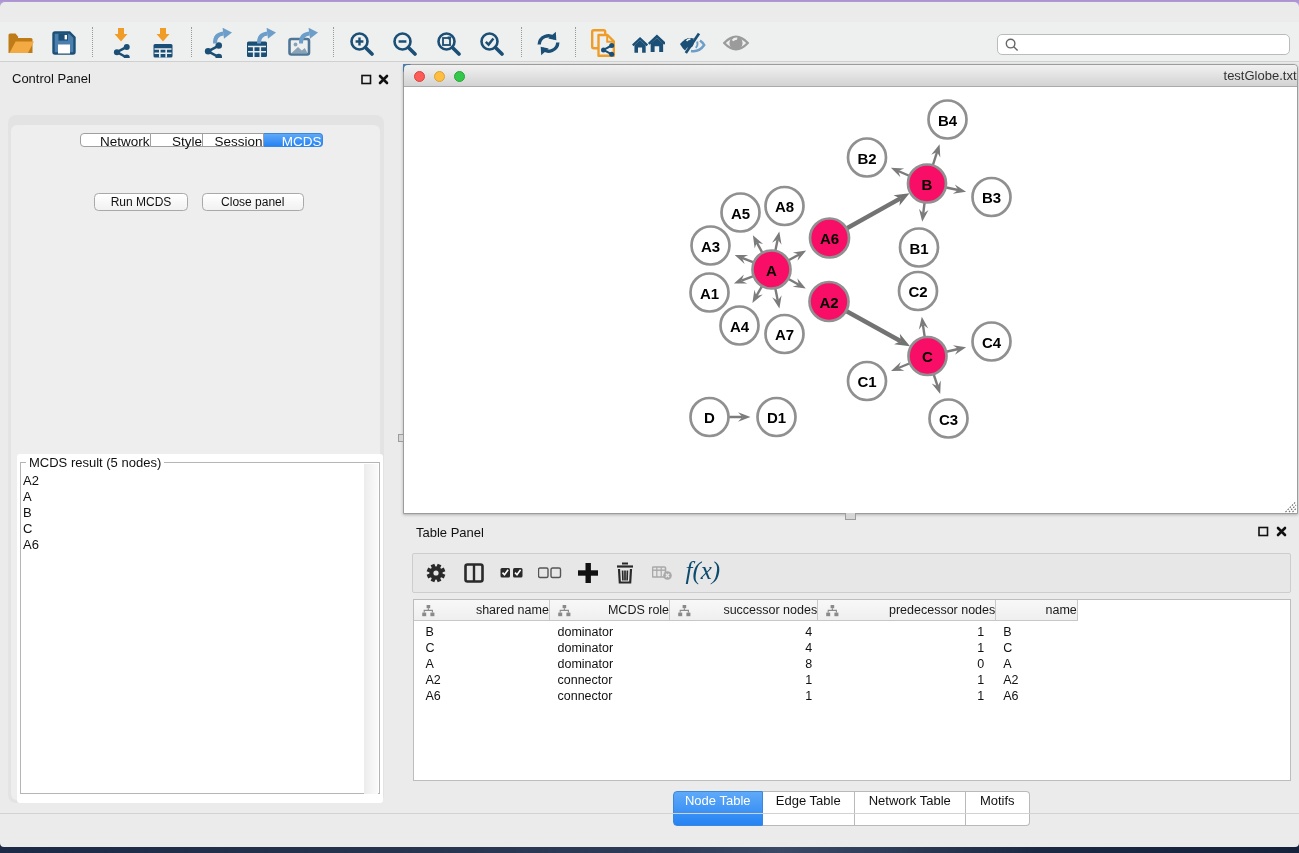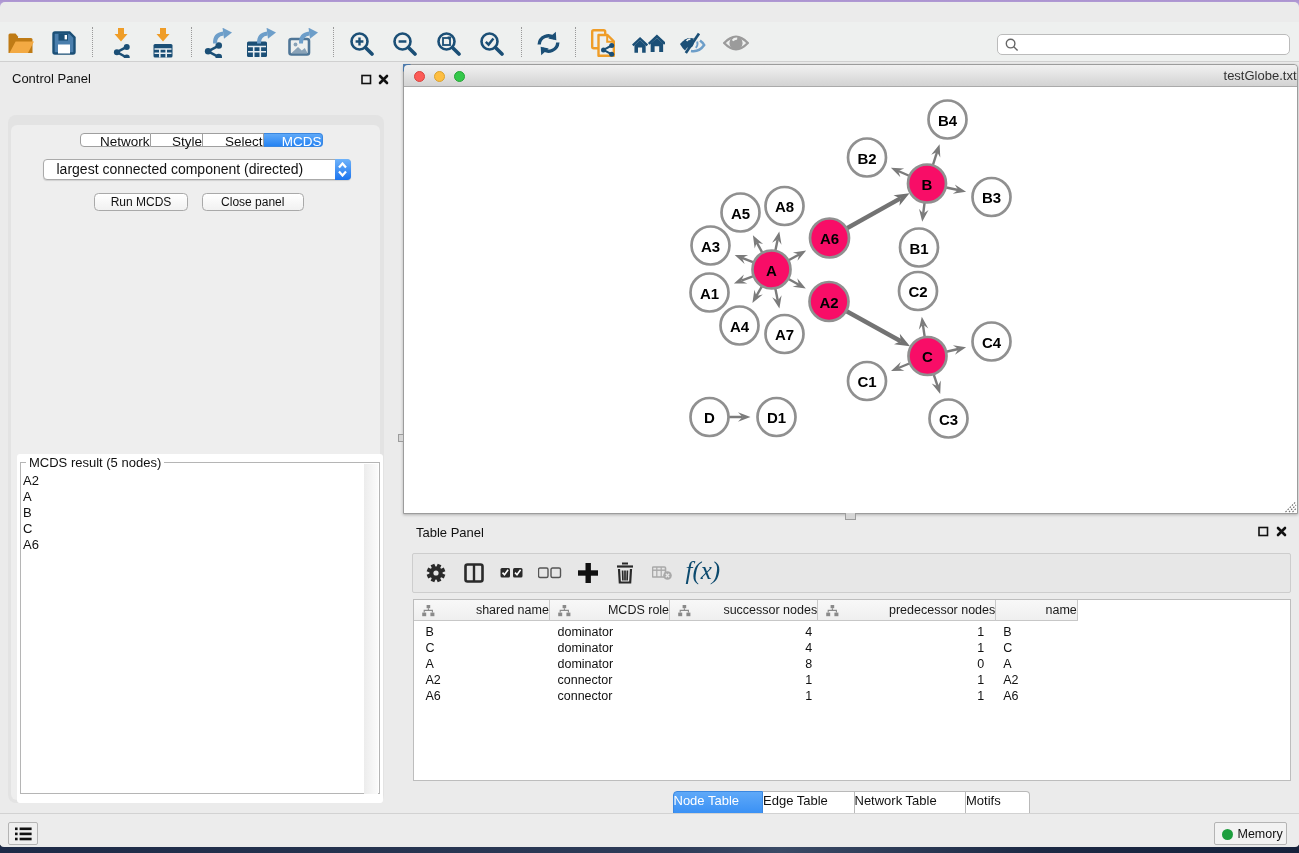--- a/index.html
+++ b/index.html
@@ -40,21 +40,21 @@
 #notch-left { left:398px; top:433.5px; width:5px; height:8.5px; background:#d6d6d6; border:1px solid #9c9c9c; border-right:none; }
 #notch-bottom { left:844.5px; top:513px; width:11px; height:6.5px; background:#d6d6d6; border:1px solid #9c9c9c; border-top:none; }
 
 #tp-title { left:416px; top:525px; font-size:13px; color:#111; }
 #tp-toolbar { left:411.5px; top:553px; width:879px; height:39.5px; background:#e7e7e7; border:1px solid #cdcdcd; border-radius:2px; }
 #tbl { left:412.5px; top:598.5px; width:878px; height:182px; background:#fff; border:1px solid #bdbdbd; }
 #tbl-head { position:absolute; left:0; top:0; width:664px; height:21.5px; background:linear-gradient(#f8f8f8,#efefef); border-bottom:1px solid #c7c7c7; }
 .hcell { position:absolute; top:0; height:21.5px; border-right:1px solid #c9c9c9; font-size:12.5px; color:#1a1a1a; }
 .hlabel { position:absolute; width:100%; text-align:right; line-height:21px; }
 .trow { position:absolute; font-size:12.5px; color:#111; line-height:16px; height:16px; }
-.seg { position:absolute; top:791px; height:35px; background:#fff; border:1px solid #b9b9b9; font-size:13px; color:#111; text-align:left; line-height:17.5px; }
+.seg { position:absolute; top:791px; height:35px; background:#fff; border:1px solid #b9b9b9; font-size:13px; color:#111; text-align:center; line-height:17.5px; }
 #statusline { left:0; top:812.5px; width:1299px; height:1px; background:#d2d2d2; }
 #statusbar { left:0; top:813.5px; width:1299px; height:31.5px; background:#ececec; }
 #listbtn { position:absolute; left:8px; top:8.5px; width:30px; height:23px; background:#efefef; border:1px solid #b4b4b4; border-radius:2px; }
 #membtn { position:absolute; left:1213.5px; top:8.5px; width:73px; height:23px; background:#f2f2f2; border:1px solid #b4b4b4; border-radius:2px; font-size:12.5px; color:#111; }
 </style>
 </head>
 <body>
 <div class="abs" id="wall-top"></div>
 <div class="abs" id="wall-bottom"></div>
 <div class="abs" id="appwin">
@@ -196,28 +196,22 @@
   <svg class="winbtns" style="left:360.5px;top:73.5px" width="11" height="11" viewBox="0 0 11 11">
         <rect x="1" y="1.5" width="8.5" height="8" fill="none" stroke="#111" stroke-width="1.6"></rect>
       </svg>
       <svg class="winbtns" style="left:377.5px;top:73.5px" width="11" height="11" viewBox="0 0 11 11">
         <path d="M2 2 L9 9 M9 2 L2 9" stroke="#111" stroke-width="2.6" stroke-linecap="round"></path>
       </svg>
   <div class="abs" id="cp-outer"></div>
   <div class="abs" id="cp-inner"></div>
   <div class="tab" style="left:79.5px;width:71px;border-radius:4px 0 0 4px;">Network</div>
   <div class="tab" style="left:150.5px;width:52.5px;border-left:none;">Style</div>
-  <div class="tab" style="left:203px;width:60.5px;border-left:none;">Select</div>
+  <div class="tab" style="left:203px;width:60.5px;border-left:none;">Session</div>
   <div class="tab" style="left:263.5px;width:59px;border-left:none;background:linear-gradient(#5fa9f8,#2583f3);color:#fff;border-color:#3a87e0;border-radius:0 4px 4px 0;">MCDS</div>
-  <div class="abs" id="dropdown">largest connected component (directed)<div id="dd-step">
-          <svg style="position:absolute;left:2.8px;top:3px" width="11" height="15" viewBox="0 0 11 15">
-            <path d="M2 5.5 L5.5 1.5 L9 5.5" fill="none" stroke="#fff" stroke-width="2.2"></path>
-            <path d="M2 9.5 L5.5 13.5 L9 9.5" fill="none" stroke="#fff" stroke-width="2.2"></path>
-          </svg>
-        </div></div>
   <div class="btn" style="left:94px;width:94px;">Run MCDS</div>
   <div class="btn" style="left:202px;width:101.5px;">Close panel</div>
   <div class="abs" id="resultbox">
     <div id="fieldset">
       <div id="legend">MCDS result (5 nodes)</div>
       <div id="mlist">A2<br>A<br>B<br>C<br>A6</div>
       <div id="scrollstrip"></div>
     </div>
   </div>
 
@@ -453,32 +447,14 @@
         <div class="trow" style="left:144px;top:88.0px;width:120px">connector</div>
         <div class="trow" style="left:256.6px;top:88.0px;width:142px;text-align:right">1</div>
         <div class="trow" style="left:404.7px;top:88.0px;width:166px;text-align:right">1</div>
         <div class="trow" style="left:589.7px;top:88.0px;width:70px">A6</div>
   </div>
   <div class="seg" style="left:672.5px;width:90.5px;border-radius:4px 0 0 4px;background:linear-gradient(#5fa9f8,#2583f3);color:#fff;border-color:#3a87e0;">Node Table</div>
   <div class="seg" style="left:763px;width:91.5px;border-left:none;">Edge Table</div>
   <div class="seg" style="left:854.5px;width:111.5px;border-left:none;">Network Table</div>
   <div class="seg" style="left:966px;width:63.5px;border-left:none;border-radius:0 4px 4px 0;">Motifs</div>
   <div class="abs" id="statusline"></div>
-  <div class="abs" id="statusbar">
-    <div id="listbtn">
-          <svg style="position:absolute;left:6px;top:4px" width="17" height="14" viewBox="0 0 17 14">
-            <g fill="#111">
-              <rect x="0" y="0.5" width="2.6" height="2.6"></rect>
-              <rect x="4.6" y="0.5" width="12" height="2.6"></rect>
-              <rect x="0" y="5.6" width="2.6" height="2.6"></rect>
-              <rect x="4.6" y="5.6" width="12" height="2.6"></rect>
-              <rect x="0" y="10.7" width="2.6" height="2.6"></rect>
-              <rect x="4.6" y="10.7" width="12" height="2.6"></rect>
-            </g>
-          </svg>
-        </div>
-    <div id="membtn">
-          <div style="position:absolute;left:7px;top:6px;width:11px;height:11px;border-radius:50%;background:#1d9e3e;"></div>
-          <div style="position:absolute;left:23px;top:4px;">Memory</div>
-        </div>
-  </div>
 </div>
   </div>
 
 </body></html>

